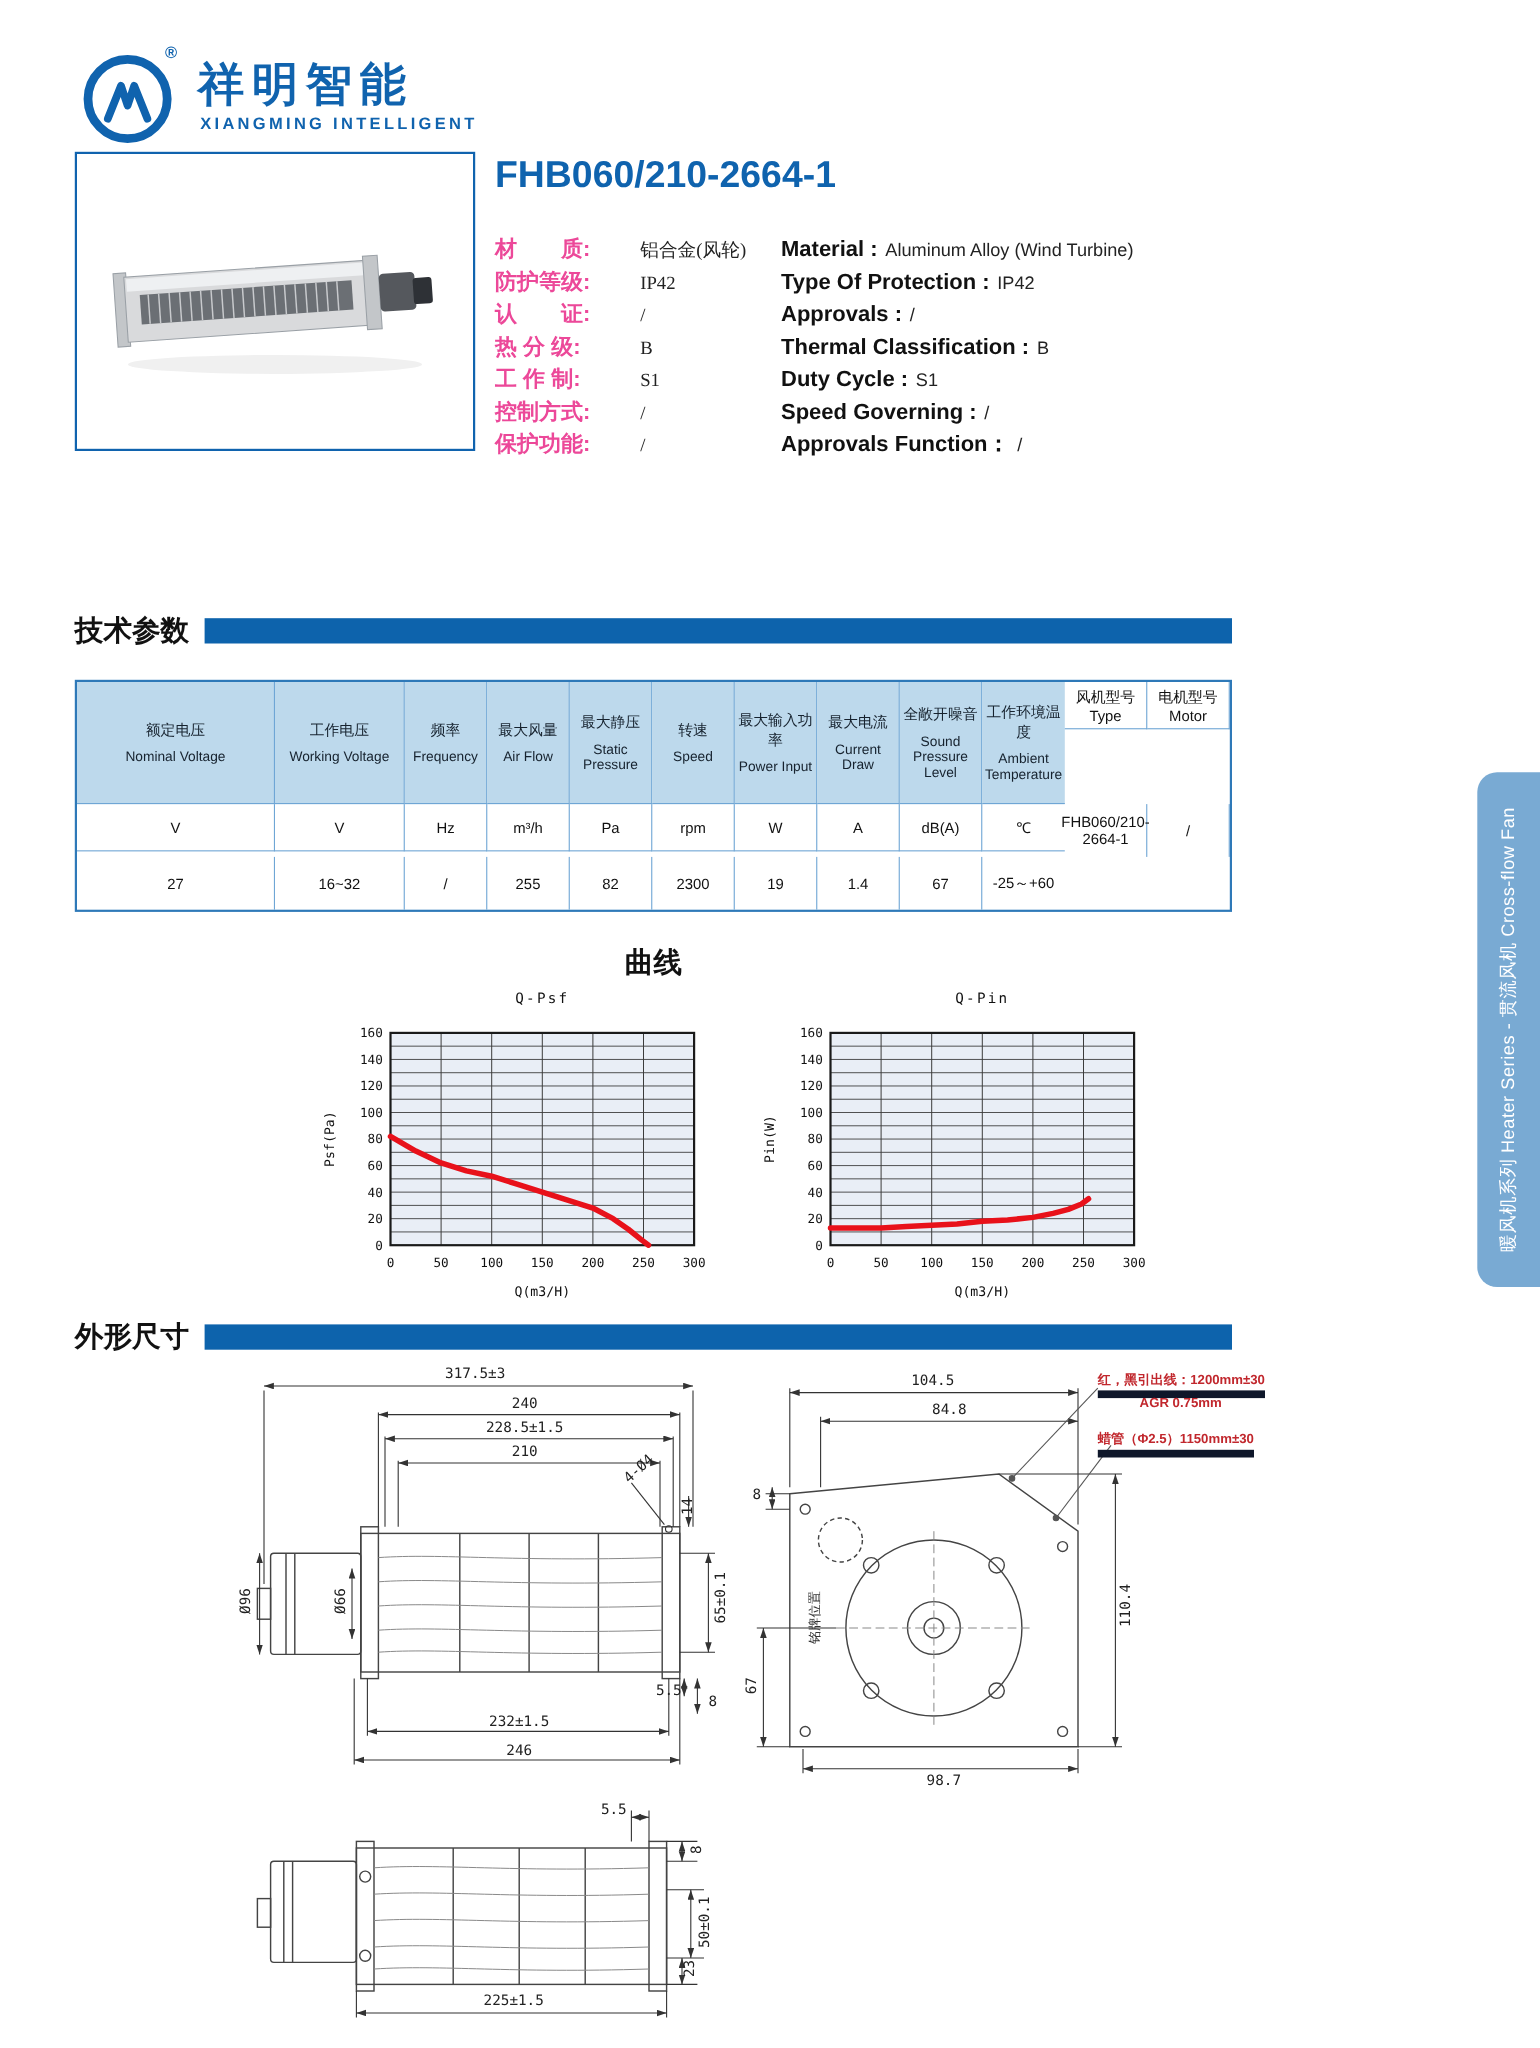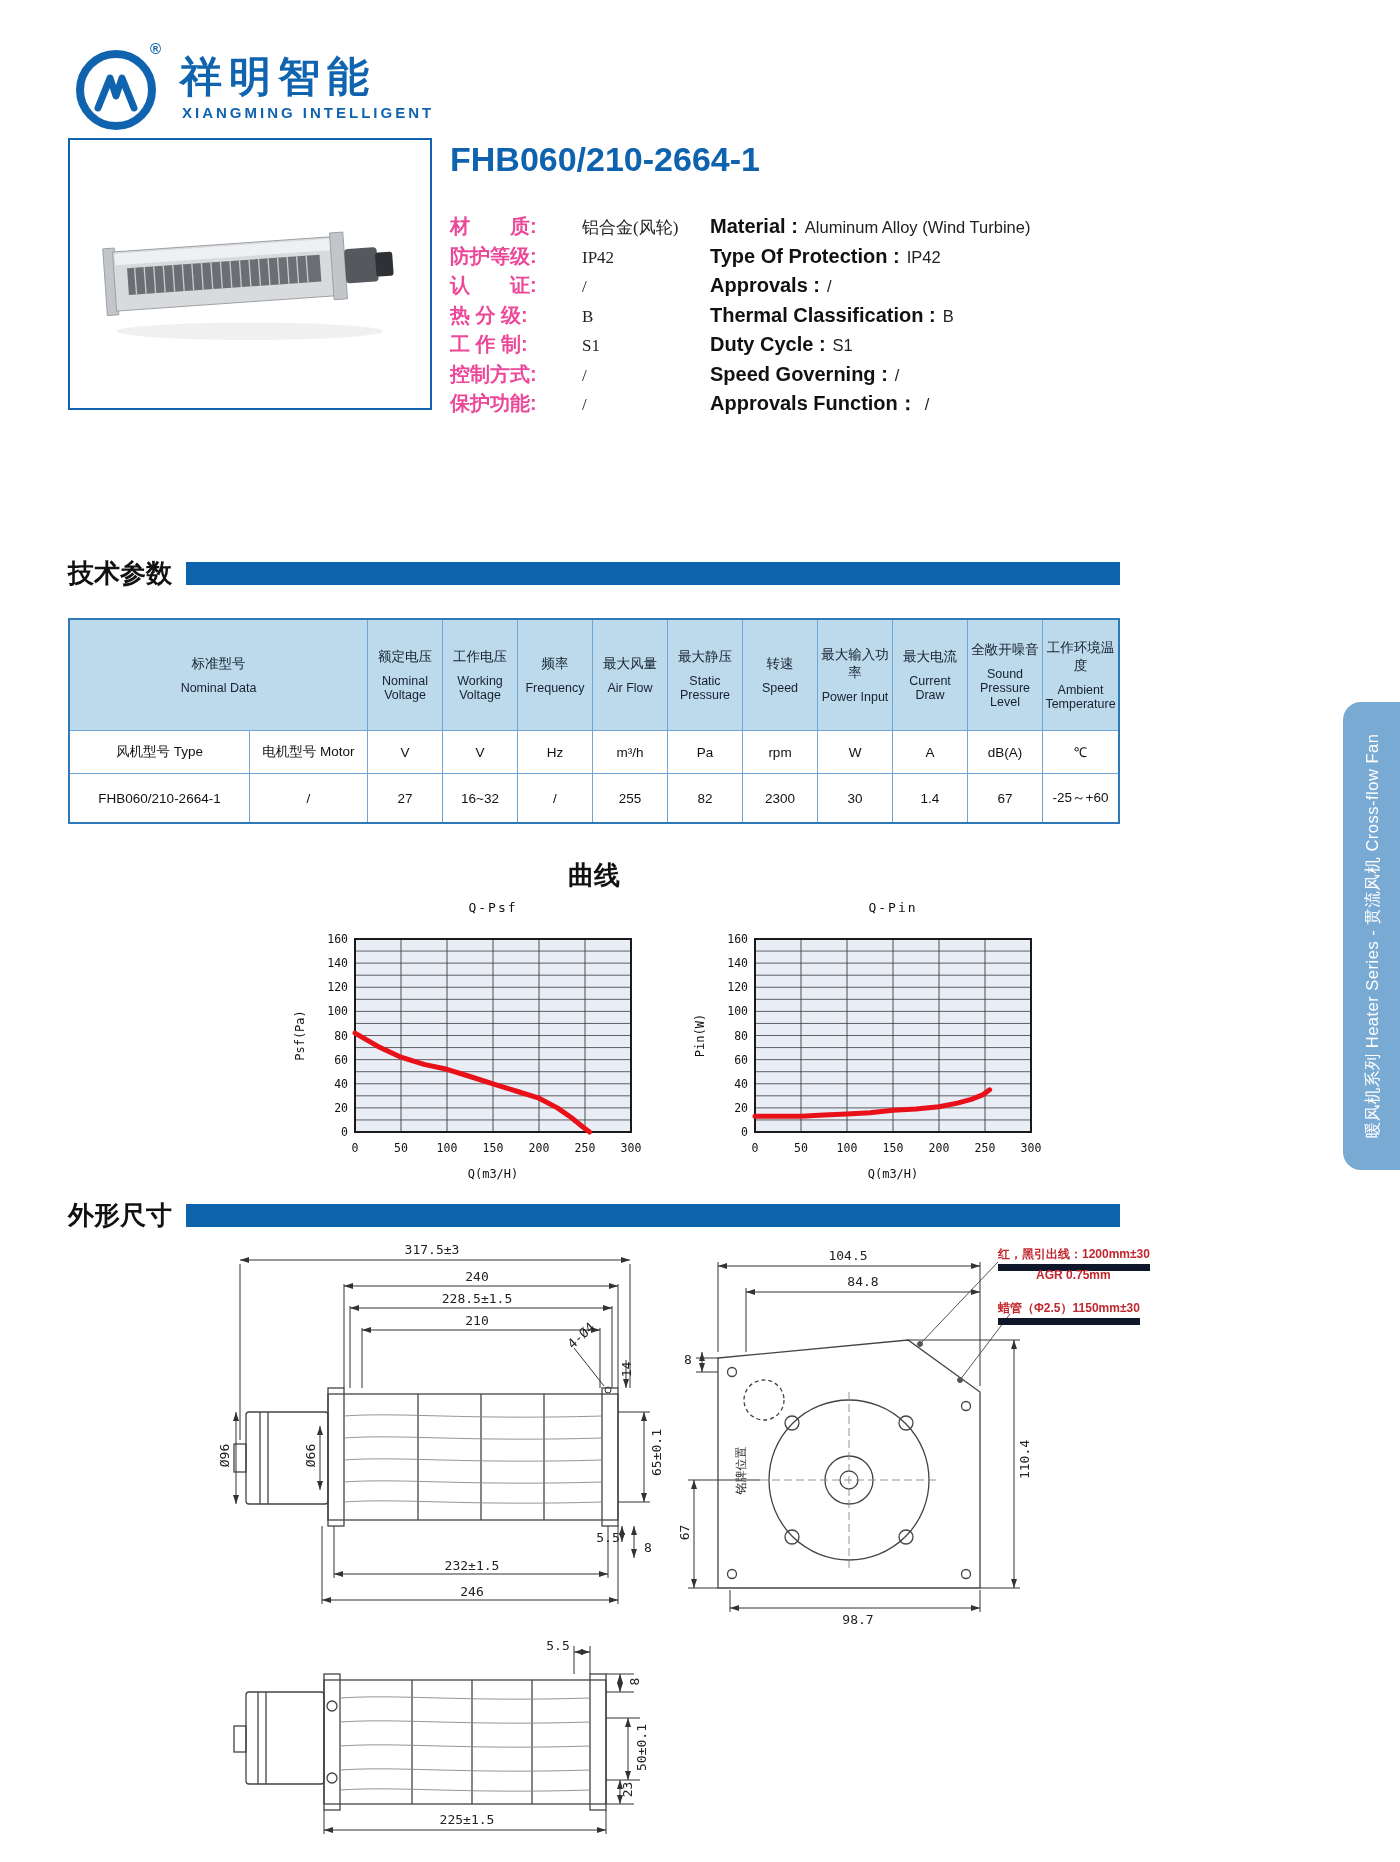--- a/index.html
+++ b/index.html
@@ -168,24 +168,20 @@
 <div class="section" style="top:858px;flex-direction:column;">
   <span class="section-title">曲线</span>
   <span class="section-bar"></span>
 </div>
 <div class="section" style="top:1198px;">
   <span class="section-title">外形尺寸</span>
   <span class="section-bar"></span>
 </div>
 
 <div class="tech-table">
-    <div class="th" style="grid-column: 1 / 3;">
-      <span class="hcn">标准型号</span>
-      <span class="hen">Nominal Data</span>
-    </div>
     <div class="th">
       <span class="hcn">额定电压</span>
       <span class="hen">Nominal Voltage</span>
     </div>
     <div class="th">
       <span class="hcn">工作电压</span>
       <span class="hen">Working Voltage</span>
     </div>
     <div class="th">
       <span class="hcn">频率</span>
@@ -232,21 +228,21 @@
     <div class="tu">dB(A)</div>
     <div class="tu nr">℃</div>
     <div class="tv nb">FHB060/210-2664-1</div>
     <div class="tv nb">/</div>
     <div class="tv nb">27</div>
     <div class="tv nb">16~32</div>
     <div class="tv nb">/</div>
     <div class="tv nb">255</div>
     <div class="tv nb">82</div>
     <div class="tv nb">2300</div>
-    <div class="tv nb">30</div>
+    <div class="tv nb">19</div>
     <div class="tv nb">1.4</div>
     <div class="tv nb">67</div>
     <div class="tv nb nr">-25～+60</div>
   </div>
 
 <div class="chart" style="left:252px;top:892px;"><svg width="400" height="300">
       <text class="ct" x="241" y="20">Q-Psf</text>
       <rect x="103" y="47" width="276" height="193" fill="#e9eef6"></rect>
       <line x1="103" y1="227.9375" x2="379" y2="227.9375" stroke="#3a3a3a" stroke-width="0.8"></line>
       <line x1="103" y1="215.875" x2="379" y2="215.875" stroke="#3a3a3a" stroke-width="0.8"></line>

